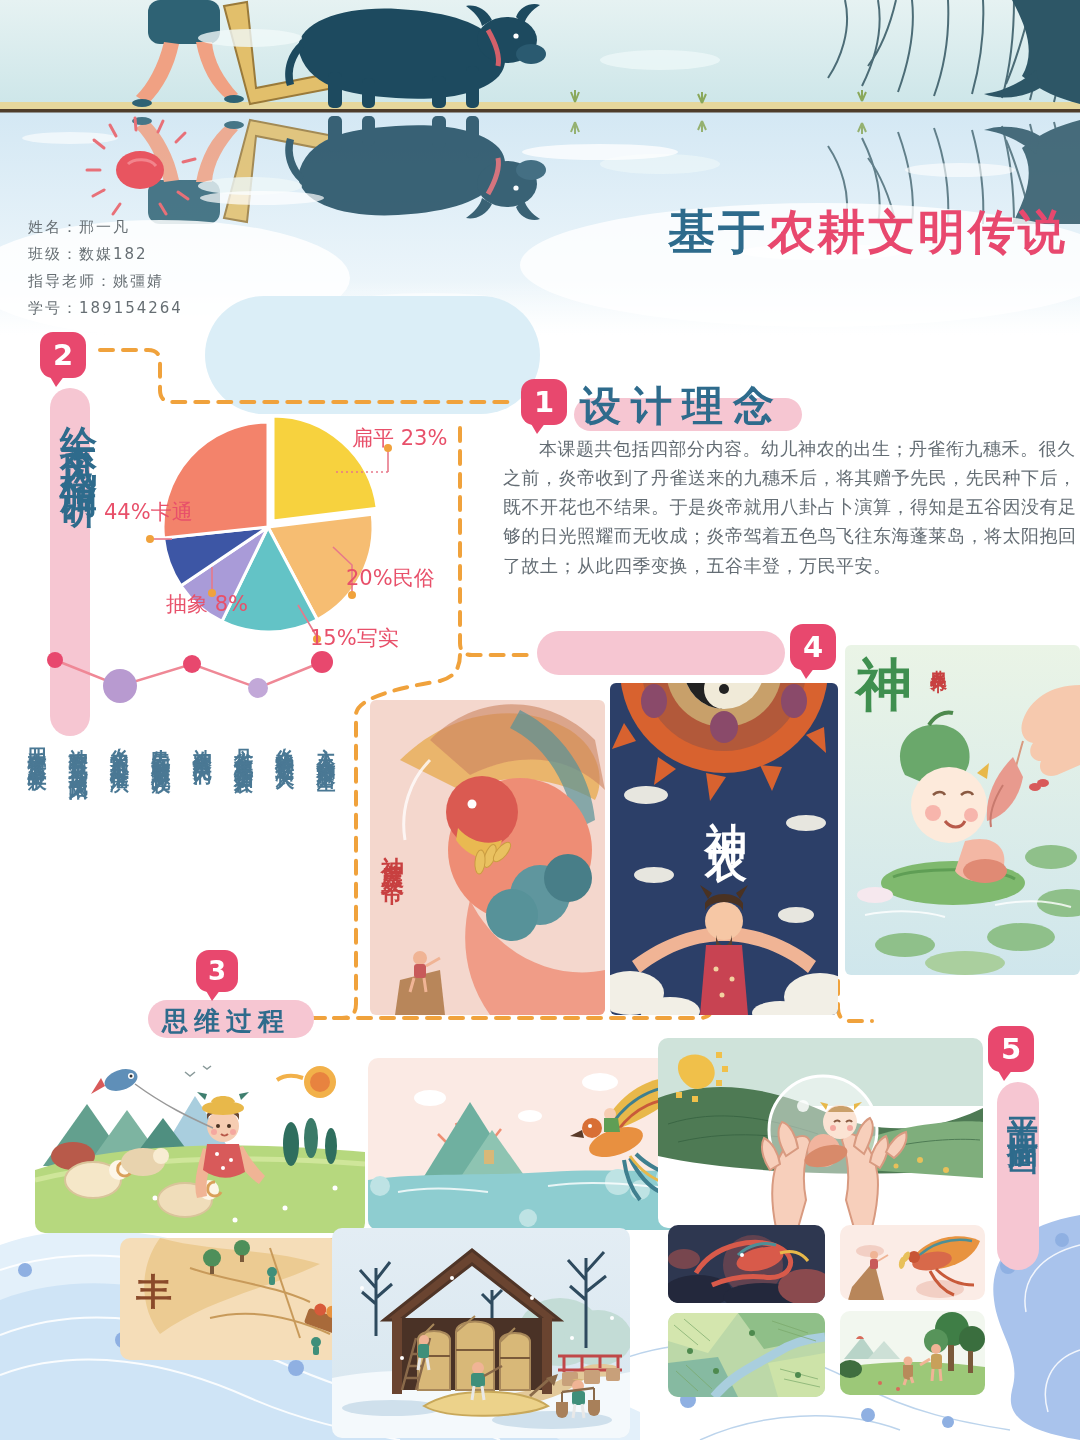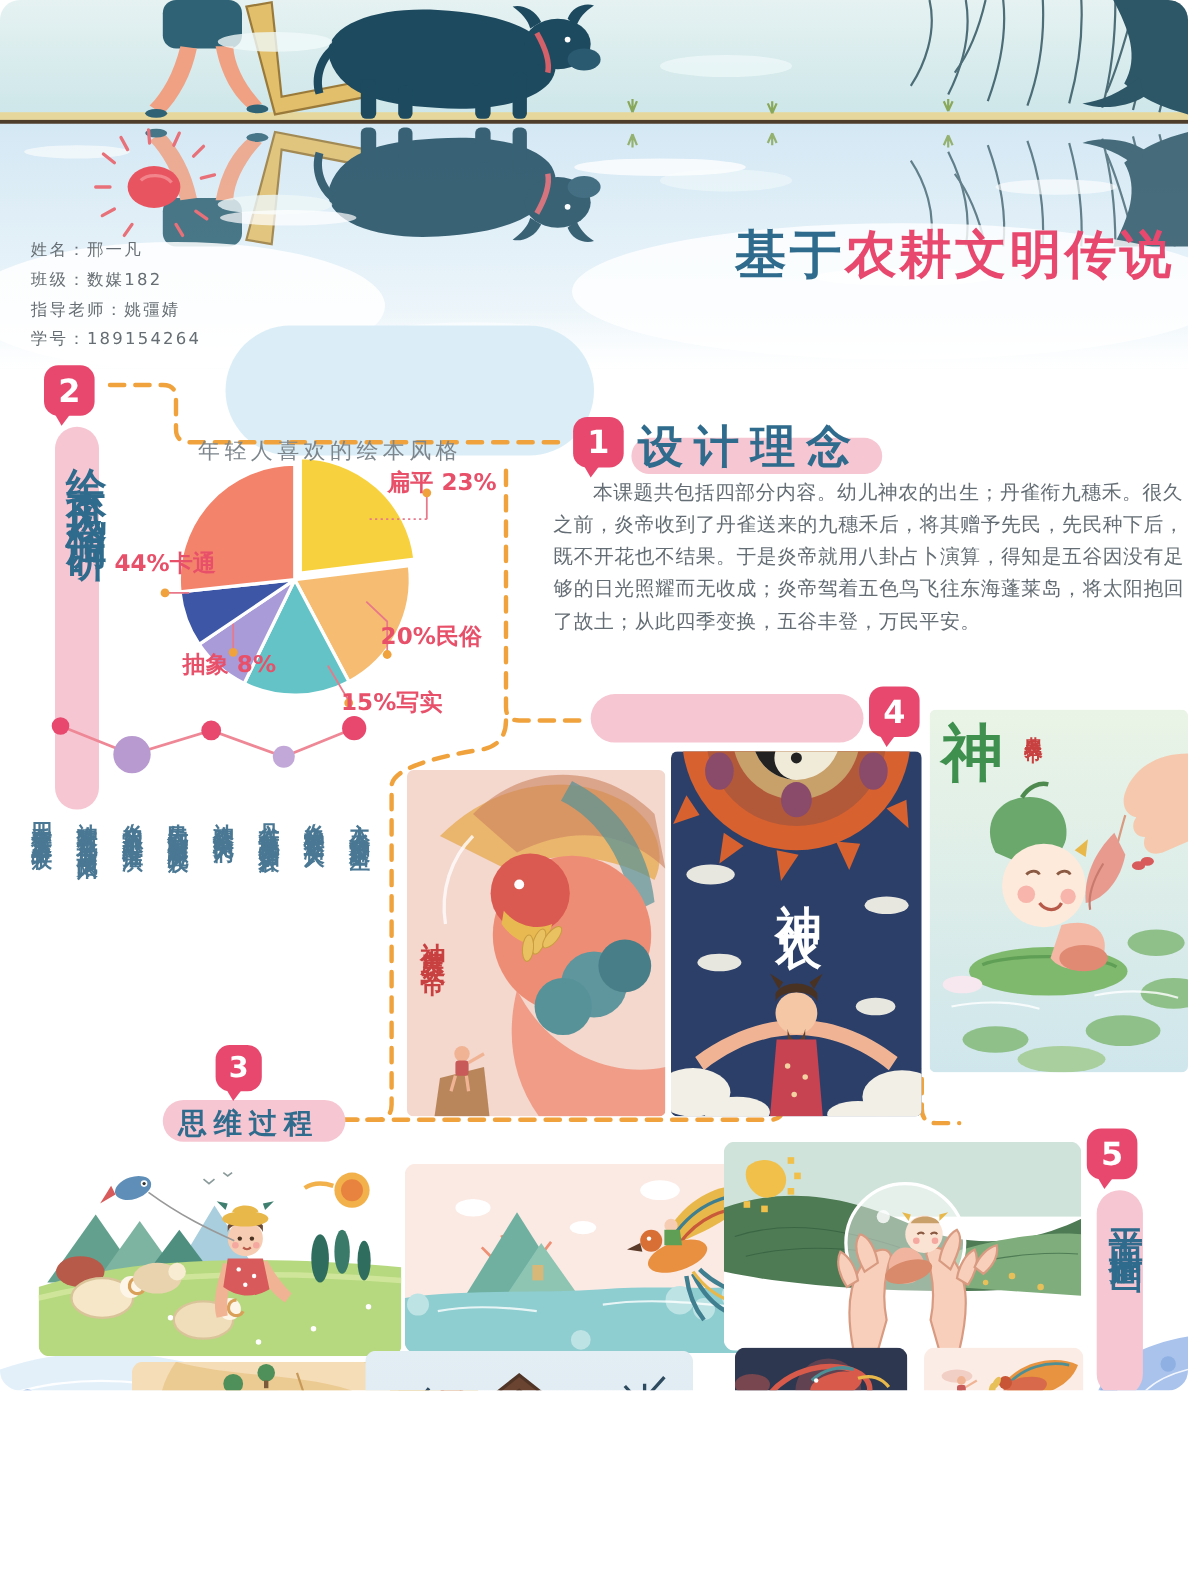--- a/index.html
+++ b/index.html
@@ -1,25 +1,25 @@
 <!DOCTYPE html>
 <html><head>
 <meta charset="utf-8">
 <style>
   html,body{margin:0;padding:0;background:#ffffff;font-family:"DejaVu Sans",sans-serif;}
-  .page{position:relative;width:1080px;height:1264px;overflow:hidden;background:#fff;border-radius:18px;}
+  .page{position:relative;width:1080px;height:1440px;overflow:hidden;background:#fff;}
   .abs{position:absolute;}
   .vtext{writing-mode:vertical-rl;text-orientation:upright;}
   .badge{position:absolute;width:46px;height:46px;background:#e8486e;border-radius:13px;
          color:#fff;font-weight:bold;font-size:29px;display:flex;align-items:center;justify-content:center;z-index:6;}
   .badge::after{content:"";position:absolute;left:9px;bottom:-9px;width:0;height:0;
          border-left:7px solid transparent;border-right:9px solid transparent;border-top:12px solid #e8486e;}
   .pill{position:absolute;background:#f6c6d2;border-radius:999px;z-index:4;}
   .headblue{color:#2e6b8c;font-weight:900;z-index:5;}
-  .pieLabel{position:absolute;color:#e8506a;font-weight:bold;font-size:21px;z-index:6;white-space:nowrap;}
+  .pieLabel{position:absolute;color:#e8506a;font-weight:normal;font-size:21px;z-index:6;white-space:nowrap;}
   .info-line{font-size:15px;color:#666e73;letter-spacing:2px;line-height:27px;white-space:nowrap;}
   .para{font-size:18px;color:#646d74;line-height:1.62;text-indent:2em;margin:0 0 2px 0;letter-spacing:0.5px;}
   .stepcol{writing-mode:vertical-rl;text-orientation:upright;font-size:19px;font-weight:600;
            color:#4a7894;letter-spacing:3px;line-height:1;}
   .poster{position:absolute;border-radius:6px;overflow:hidden;z-index:5;}
   .illus{position:absolute;border-radius:10px;overflow:hidden;z-index:5;}
   svg{display:block;}
 </style>
 </head>
 <body>
@@ -150,21 +150,20 @@
       <span style="color:#2e6b8c">基于</span><span style="color:#e8486e">农耕文明传说</span>
     </div>
   </div>
 
   <div class="badge" style="left:40px;top:332px">
     <span>2</span>
   </div>
   <div class="pill" style="left:50px;top:388px;width:40px;height:348px"></div>
   <div class="abs vtext headblue" style="left:53px;top:396px;font-size:37px;letter-spacing:14px;z-index:5">绘本风格调研</div>
 
-  <div class="abs" style="left:150px;top:396px;width:300px;text-align:center;font-size:20px;color:#7d868c;letter-spacing:4px;z-index:5">年轻人喜欢的绘本风格</div>
 
   <svg id="pie-svg" class="abs" style="left:95px;top:415px;z-index:4" width="380" height="250" viewBox="0 0 380 250">
       <path d="M 178 106 L 178 1 A 105 105 0 0 1 282.21734592233884 93.20371894245952 Z" fill="#f7d23e" stroke="#ffffff" stroke-width="3" stroke-linejoin="round"></path>
       <path d="M 173 112 L 277.21734592233884 99.20371894245952 A 105 105 0 0 1 222.29451409251854 204.70949725018733 Z" fill="#f6bd72" stroke="#ffffff" stroke-width="3" stroke-linejoin="round"></path>
       <path d="M 173 112 L 222.29451409251854 204.70949725018733 A 105 105 0 0 1 126.97102958714686 206.37337486141251 Z" fill="#63c3c6" stroke="#ffffff" stroke-width="3" stroke-linejoin="round"></path>
       <path d="M 173 112 L 126.97102958714686 206.37337486141251 A 105 105 0 0 1 85.95105488172062 170.71525486442843 Z" fill="#a99bd8" stroke="#ffffff" stroke-width="3" stroke-linejoin="round"></path>
       <path d="M 173 112 L 85.95105488172062 170.71525486442843 A 105 105 0 0 1 68.57520098633131 122.97548864310365 Z" fill="#3d56a5" stroke="#ffffff" stroke-width="3" stroke-linejoin="round"></path>
       <path d="M 173 112 L 68.57520098633131 122.97548864310365 A 105 105 0 0 1 172.99999999999997 7 Z" fill="#f3836b" stroke="#ffffff" stroke-width="3" stroke-linejoin="round"></path>
     </svg>
   <svg class="abs" style="left:95px;top:415px;z-index:5" width="380" height="250" viewBox="0 0 380 250">

